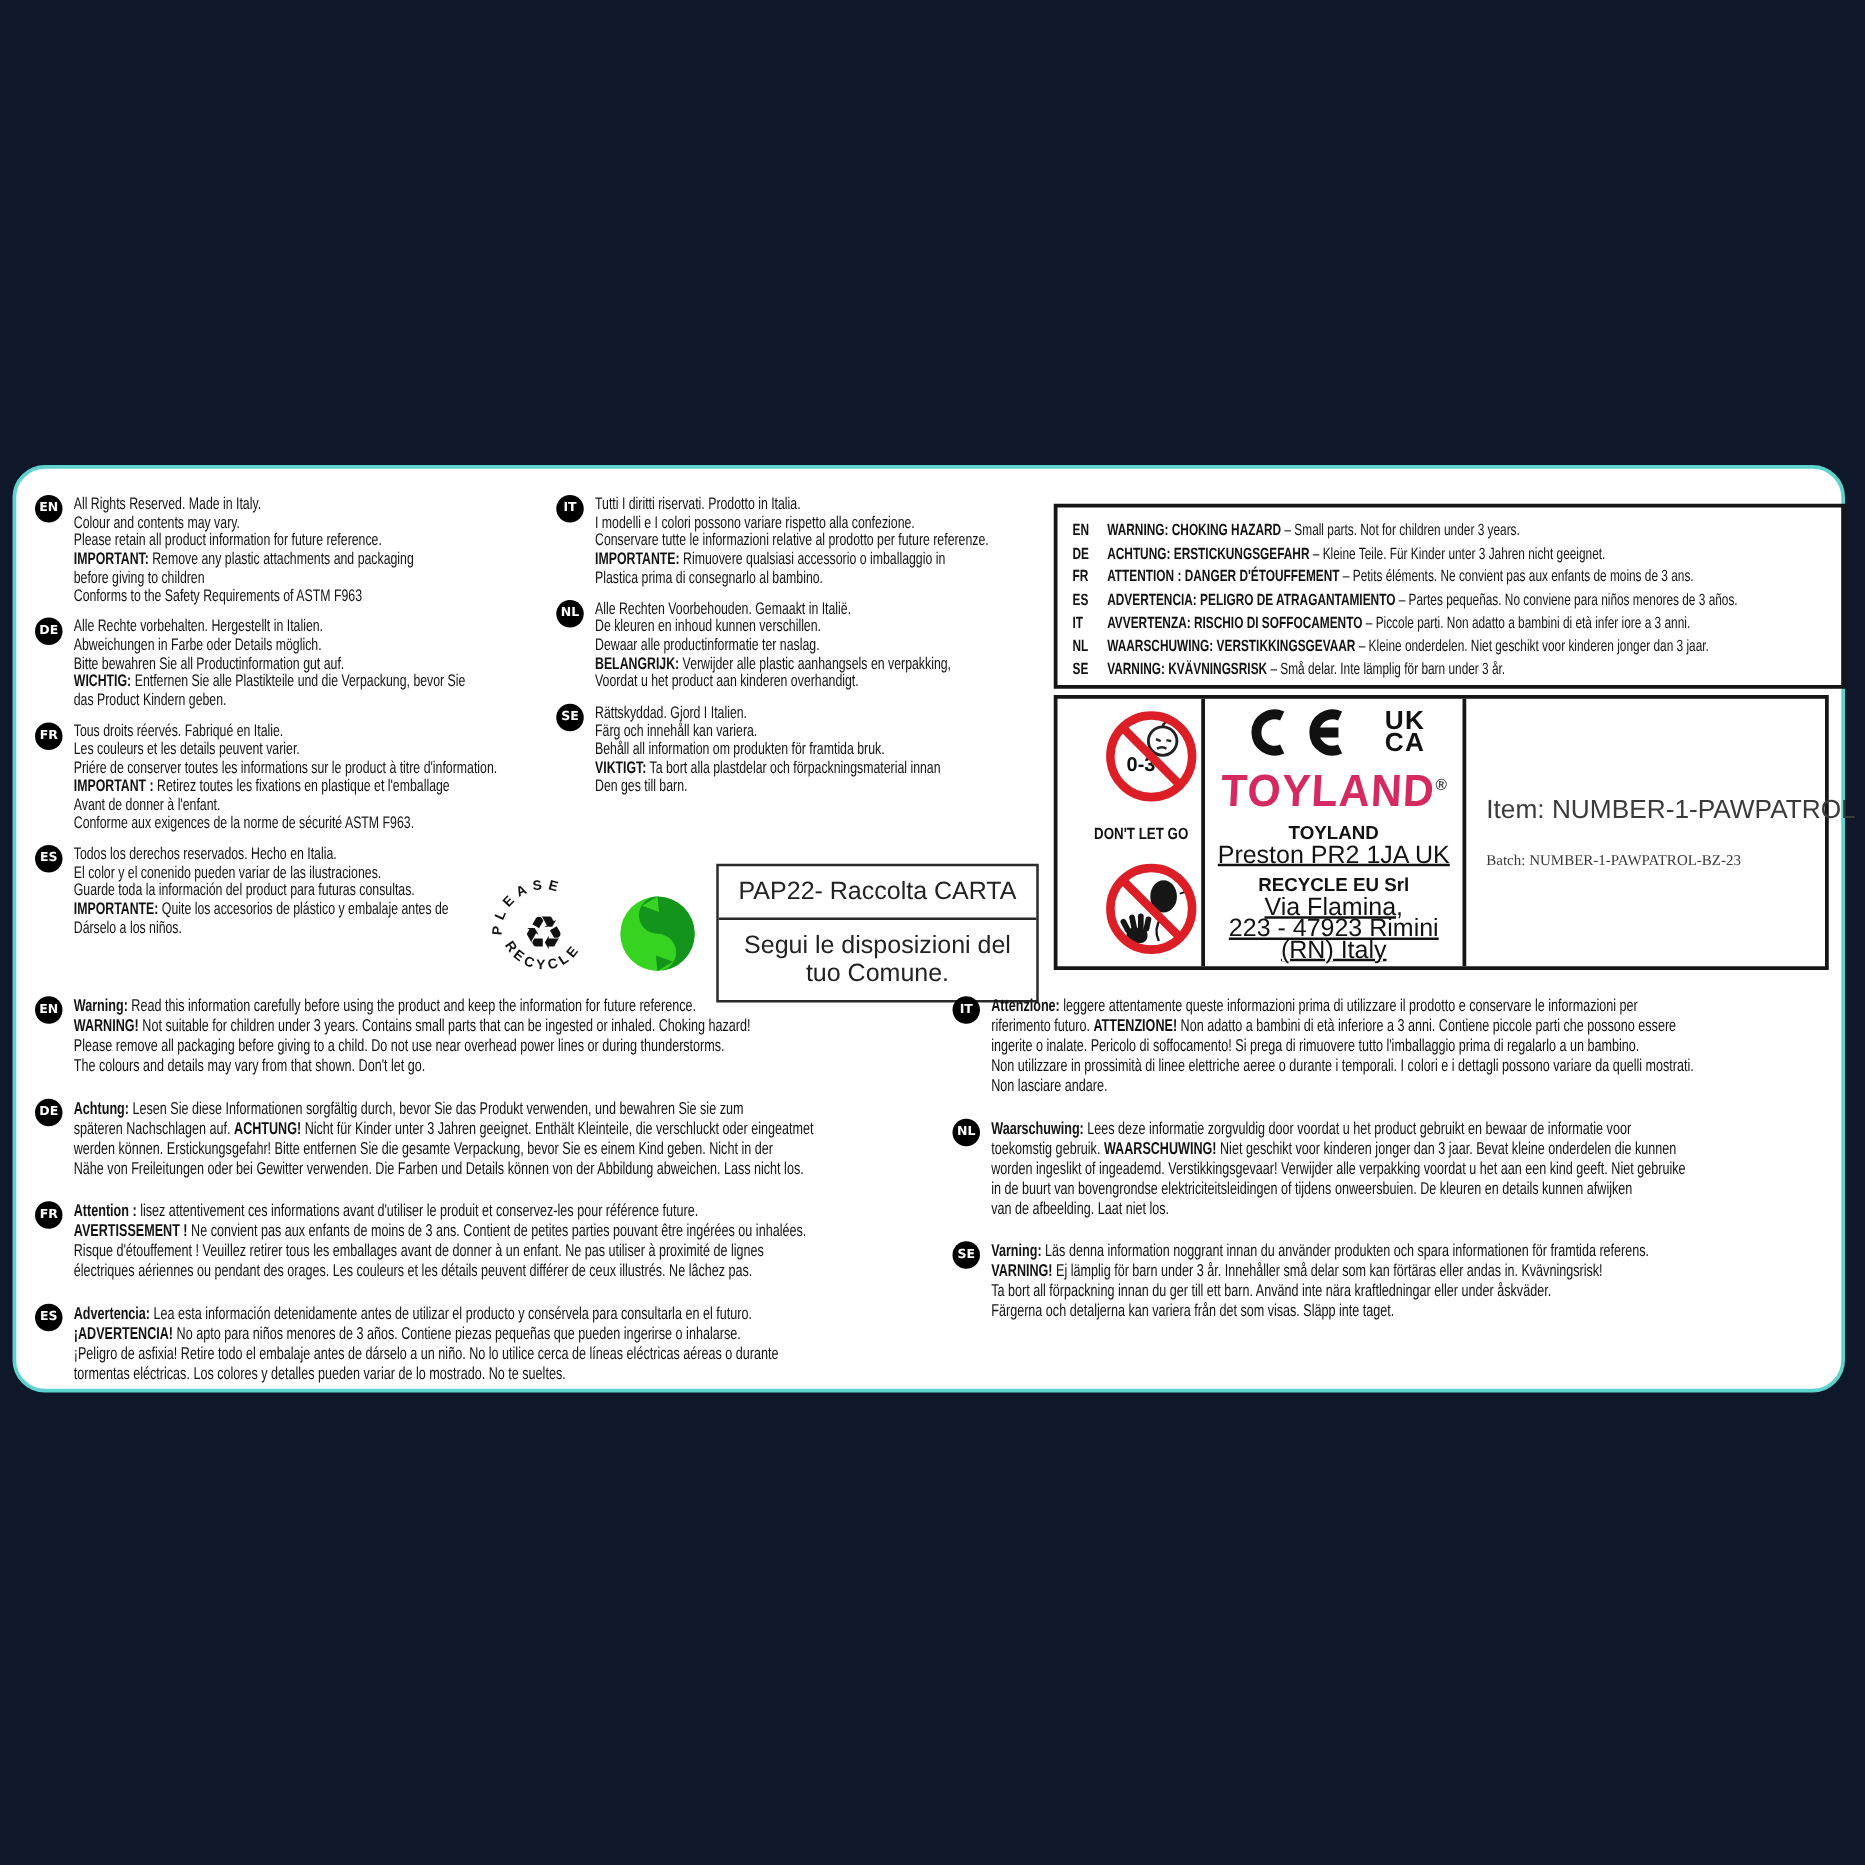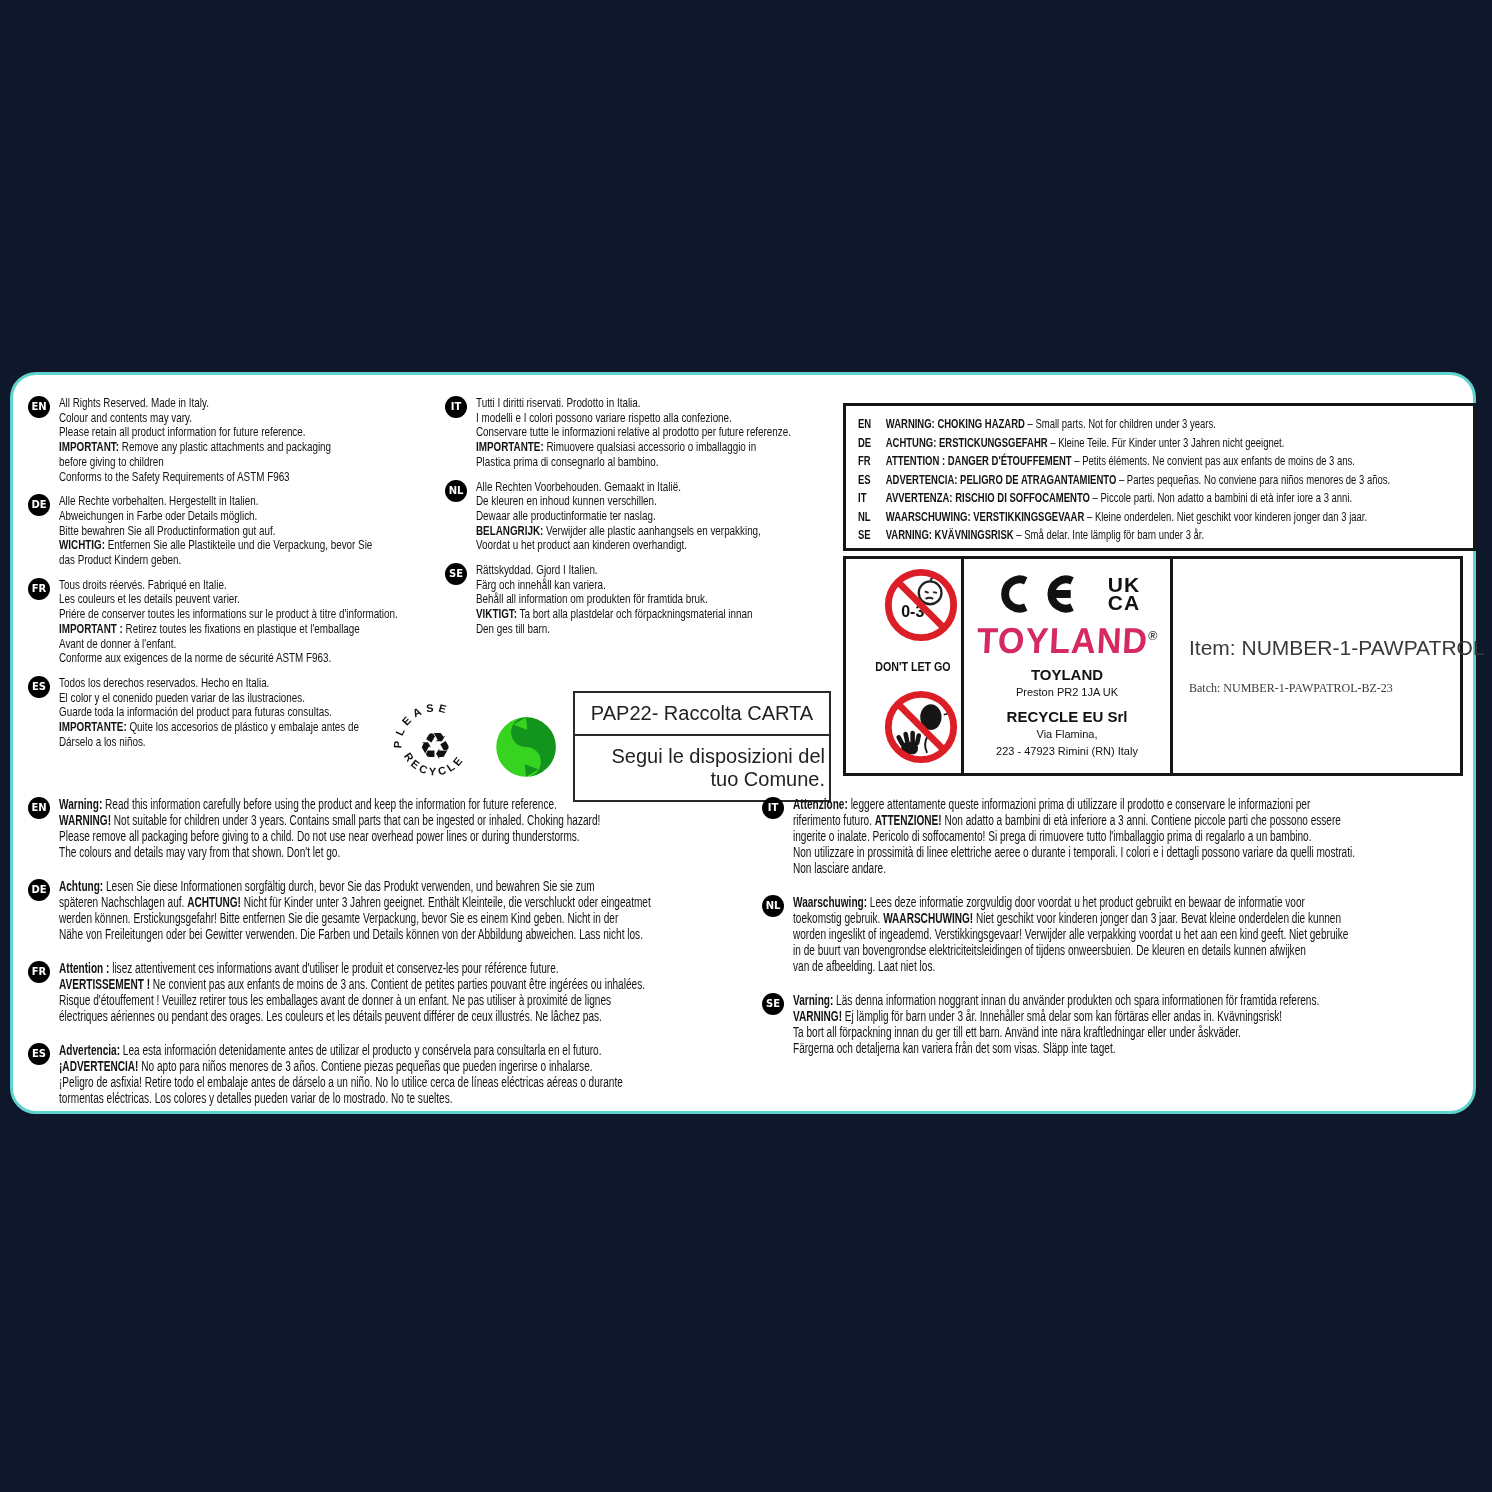--- a/index.html
+++ b/index.html
@@ -41,32 +41,32 @@
               padding:8px 2px;}
   .dlg{font-weight:bold;font-size:13px;white-space:nowrap;transform:scaleX(0.82);}
   .cell-brand{display:flex;flex-direction:column;align-items:center;justify-content:center;
               text-align:center;padding:4px 2px;gap:1px;}
   .ce-row{display:flex;align-items:center;gap:28px;margin-bottom:2px;}
   .ukca{font-weight:bold;font-size:21px;line-height:18px;letter-spacing:1px;}
   .toyland{font-size:36px;font-weight:bold;color:#d42a60;letter-spacing:1px;
            transform:scaleX(0.95) skewX(-3deg);white-space:nowrap;margin:1px 0 3px 0;}
   .toyland sup{font-size:13px;color:#444;letter-spacing:0;}
   .addr-bold{font-weight:bold;font-size:15px;line-height:17px;}
-  .addr{font-size:11px;line-height:16.5px;}
+  .addr{font-size:20px;line-height:16.5px;text-decoration:underline;}
   .addr-gap{height:5px;}
   .cell-item{display:flex;flex-direction:column;justify-content:center;padding-left:16px;
              color:#3a3a3a;white-space:nowrap;gap:16px;}
   .item-line{font-size:21px;line-height:27px;}
   .batch-line{font-size:12px;line-height:22px;font-family:Liberation Serif, serif;}
 
   
   .recycle-row{position:absolute;left:378px;top:316px;display:flex;align-items:center;gap:16px;}
   .pap-box{width:254px;border:2px solid #2a2a2a;text-align:center;font-size:20px;color:#222;}
   .pap-top{padding:9px 4px;border-bottom:2px solid #2a2a2a;}
-  .pap-bot{padding:9px 4px;text-align:right;}
+  .pap-bot{padding:9px 4px;}
   .icon-no{width:76px;height:76px;}
   .svg-label{font-family:"Liberation Sans",sans-serif;}
 </style>
 </head>
 <body>
 
 <div class="sheet">
   <div class="panel">
 
     <div class="top-left" id="topLeft">

